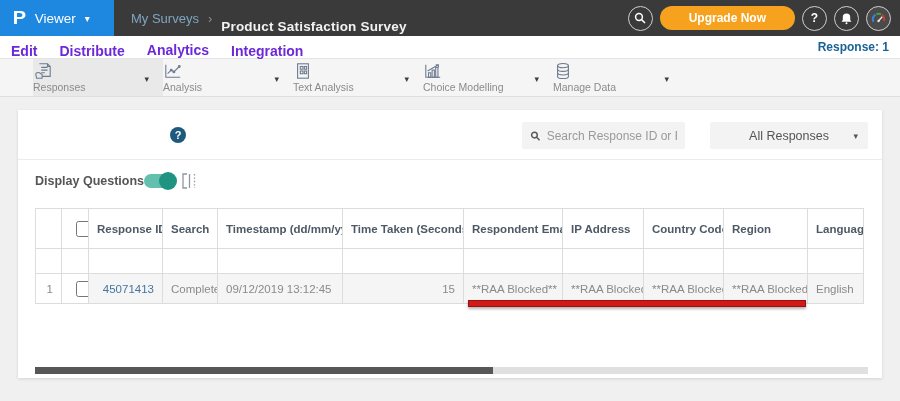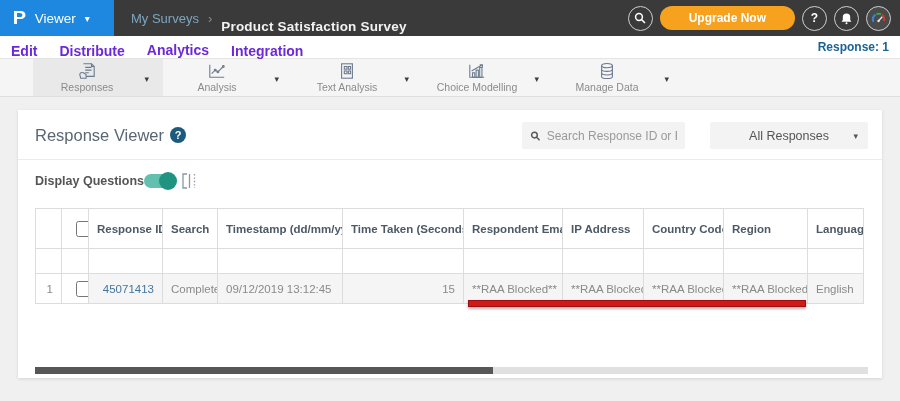--- a/index.html
+++ b/index.html
@@ -31,21 +31,21 @@
   .nav { position:absolute; top:36px; left:0; right:0; height:23px; background:#fff;
          border-bottom:1px solid #e4e4e4; display:flex; align-items:center; padding-left:10px; gap:20px; }
   .nav-item { color:#6d28d9; font-size:14px; font-weight:700; cursor:pointer; padding:2px 1px;margin-top:8px; }
   .nav-item.active { border-bottom:2px solid #1b6394; }
   .resp-count { position:absolute; right:11px; color:#1b6394; font-size:12px; font-weight:700; }
 
   
   .ribbon { position:absolute; top:59px; left:0; right:0; height:38px; background:#f5f5f6;
             border-bottom:1px solid #dedede; display:flex; padding-left:33px; }
   .ribbon-item { width:130px; position:relative; display:flex; flex-direction:column;
-                 align-items:center; justify-content:center; cursor:pointer; padding-right:22px; }
+                 justify-content:center; cursor:pointer; padding-right:22px; }
   .ribbon-item.selected { background:#e9e9ea; }
   .ribbon-item .r-label { font-size:10.5px; color:#8b8b8b; margin-top:1px; }
   .ribbon-item .r-caret { position:absolute; right:14px; top:15px; font-size:9px; color:#3e3e3e; }
   .ribbon-item svg { stroke:#6c7a8e; fill:none; stroke-width:1.2; }
 
   
   .card { position:absolute; left:18px; top:110px; width:864px; height:268px; background:#fff;
           box-shadow:0 1px 3px rgba(0,0,0,.12); }
   .viewer-head { position:relative; height:50px; border-bottom:1px solid #ececec; }
   .viewer-title { position:absolute; left:17px; top:16px; font-size:16.5px; color:#5a6672; }
@@ -203,21 +203,20 @@
         <path d="M5 8 v4 c0 1.3 2.7 2.4 6 2.4 s6-1.1 6-2.4 V8"></path>
         <path d="M5 12 v4 c0 1.3 2.7 2.4 6 2.4 s6-1.1 6-2.4 V12"></path>
       </svg>
       <span class="r-label">Manage Data</span>
       <span class="r-caret">▾</span>
     </div>
   </div>
 
   <div class="card">
     <div class="viewer-head">
-      <span class="viewer-title">Response Viewer</span>
       <span class="help-badge">?</span>
       <div class="search-box">
         <svg width="12" height="12" viewBox="0 0 12 12">
           <circle cx="5" cy="5" r="3.2" stroke="#555" stroke-width="1.6" fill="none"></circle>
           <line x1="7.5" y1="7.5" x2="10.8" y2="10.8" stroke="#555" stroke-width="1.6"></line>
         </svg>
         <input type="text" placeholder="Search Response ID or Email" style="">
       </div>
       <div class="filter-dd">
         <span class="dd-label">All Responses</span>

